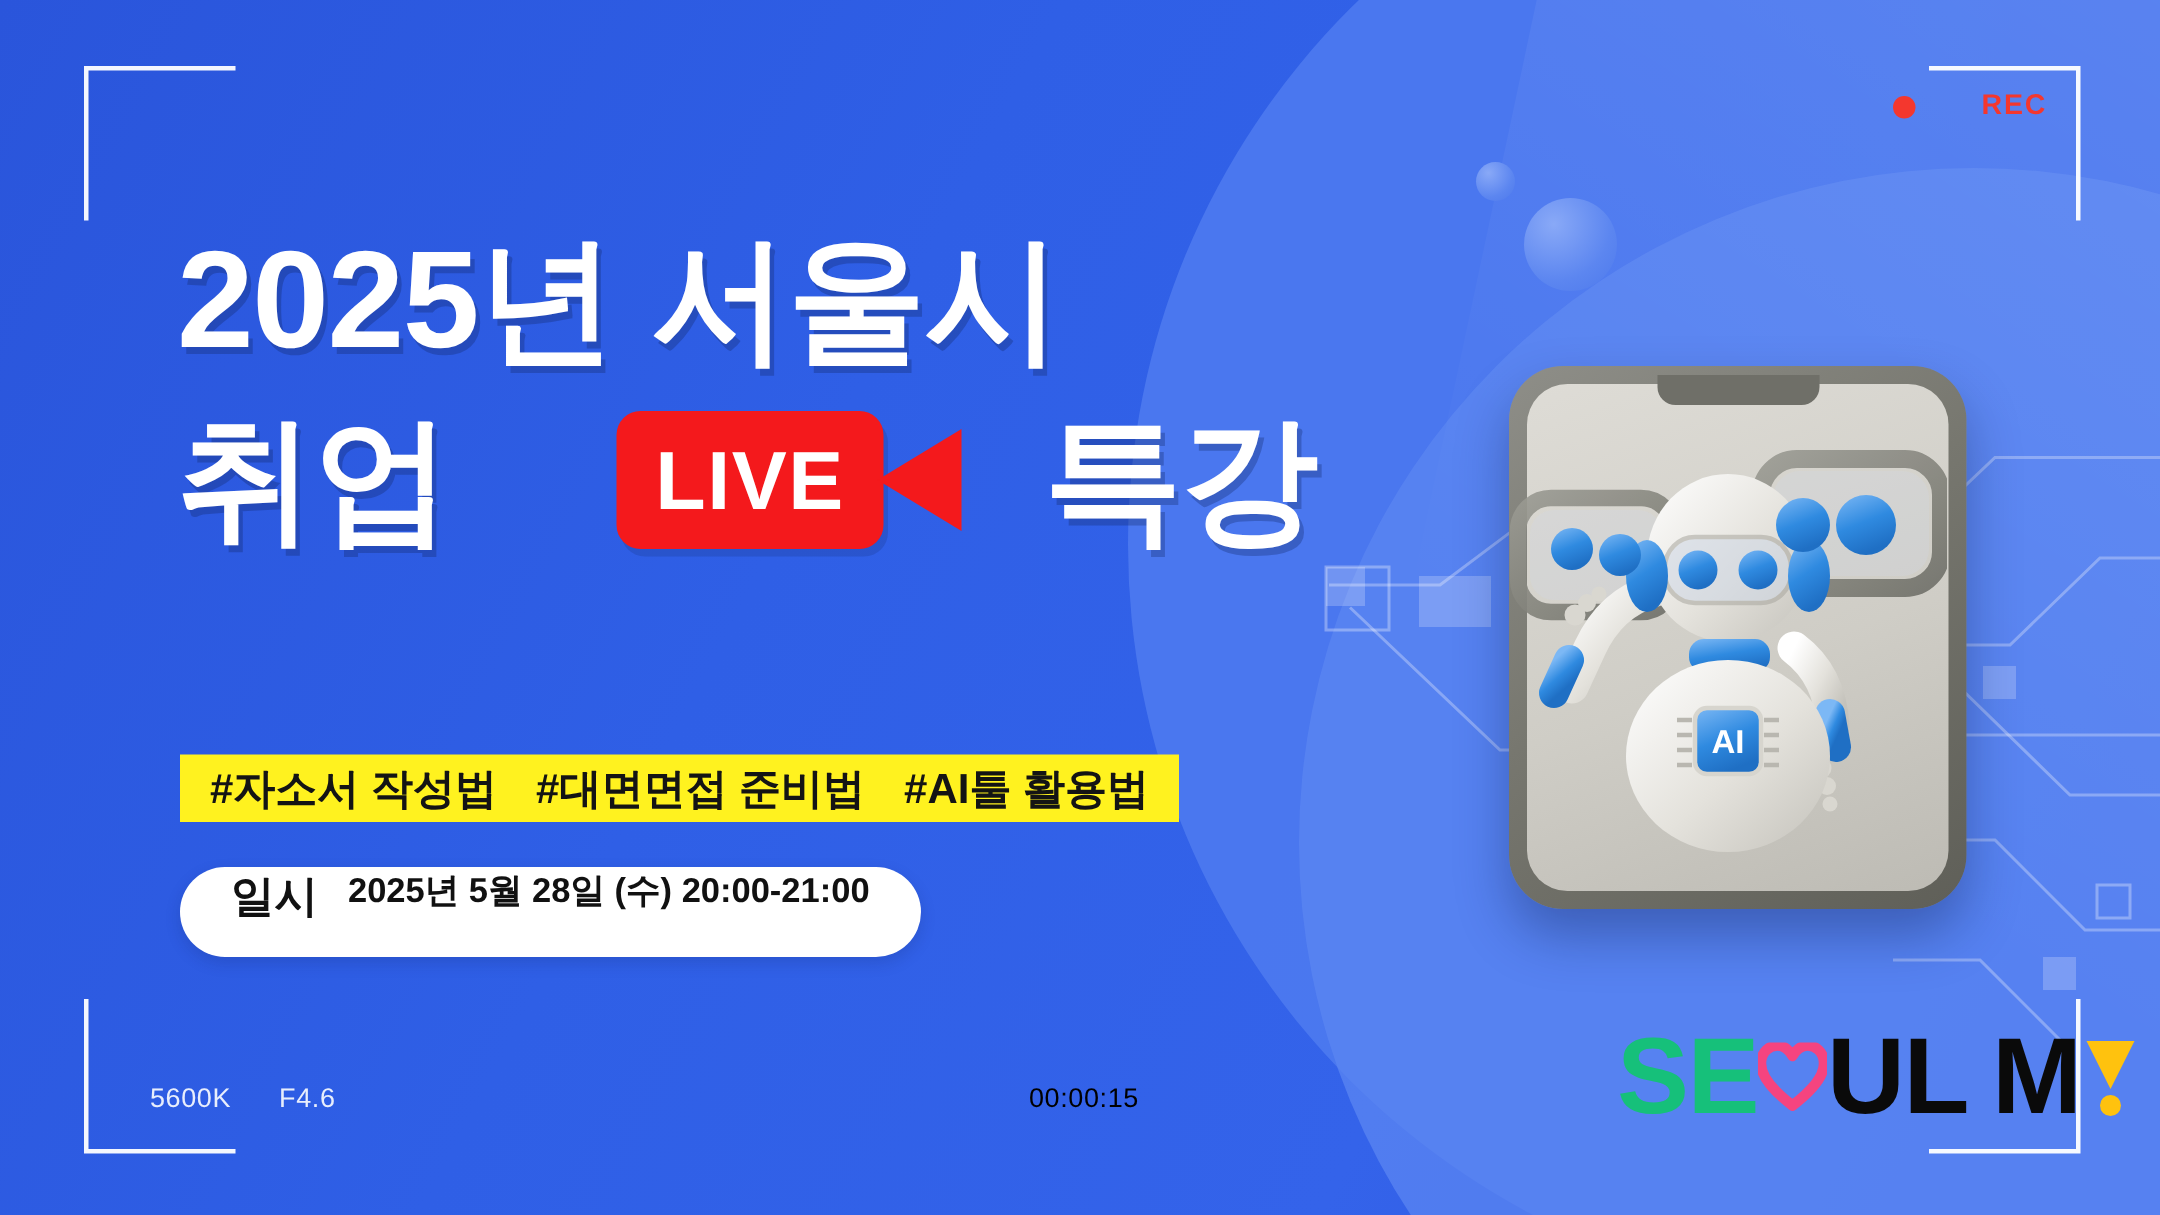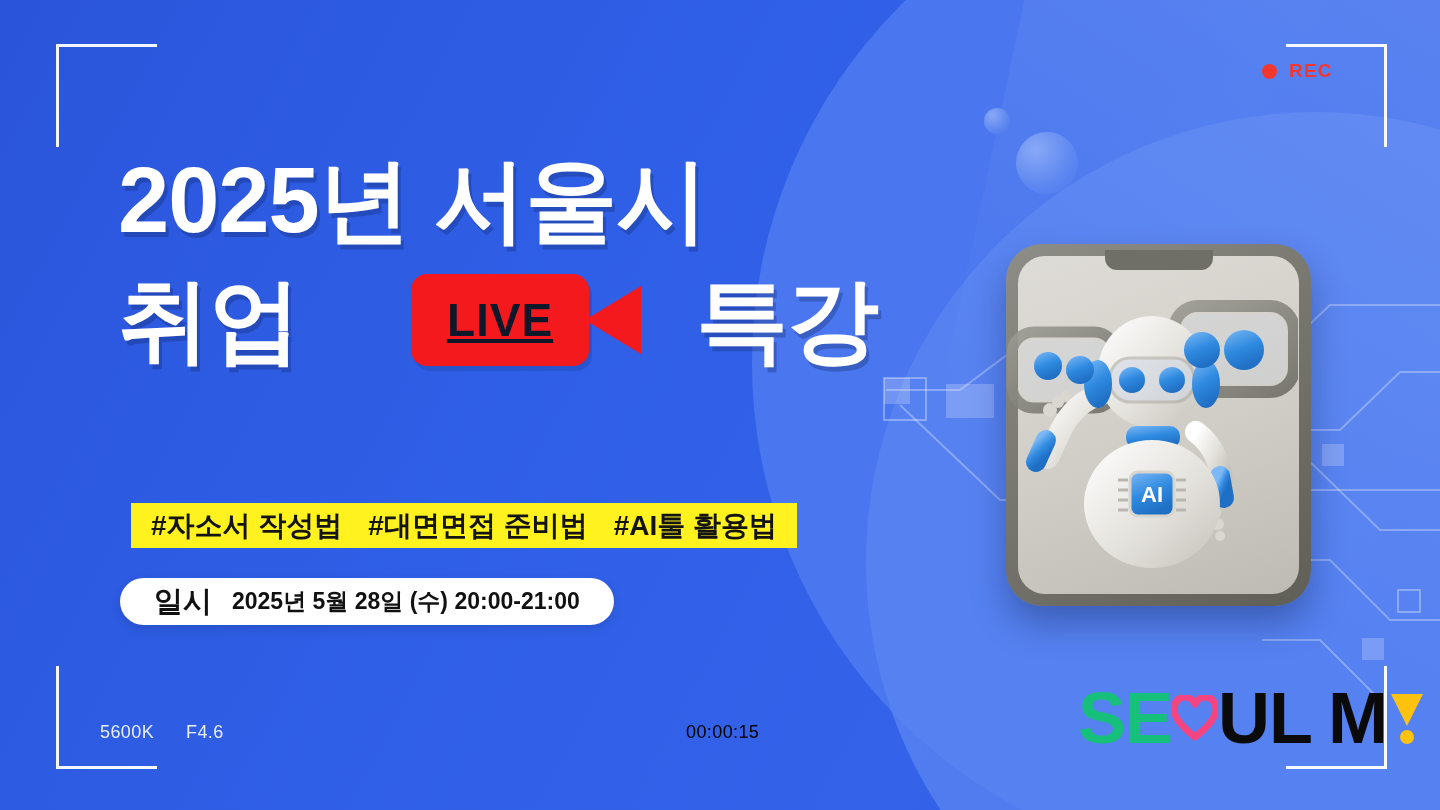--- a/index.html
+++ b/index.html
@@ -91,20 +91,21 @@
     width: 15px;
     height: 15px;
     border-radius: 50%;
     background: #f4372e;
   }
   .rec-label {
     color: #f4372e;
     font-size: 19px;
     font-weight: 700;
     letter-spacing: 1.2px;
+    margin-left: 32px;
   }
 
   
   .title-wrap {
     position: absolute;
     left: 118px;
     top: 152px;
     width: 760px;
   }
   .title-line {
@@ -128,70 +129,68 @@
     align-items: center;
     justify-content: center;
     width: 178px;
     height: 92px;
     margin: 0 18px 0 22px;
     background: #f4191c;
     border-radius: 16px;
     box-shadow: 3px 5px 0 rgba(18,38,96,.18);
   }
   .live-badge .live-text {
-    color: #0f172a;
-    font-size: 46px;
+    color: #ffffff;
+    font-size: 55px;
     font-weight: 800;
     letter-spacing: 1px;
     text-shadow: none;
     line-height: 1;
-    text-decoration: underline;
   }
   .live-badge .lens {
     position: absolute;
     right: -52px;
     top: 50%;
     transform: translateY(-50%);
     width: 0;
     height: 0;
     border-top: 34px solid transparent;
     border-bottom: 34px solid transparent;
     border-right: 56px solid #f4191c;
   }
 
   
   .tagbar {
     position: absolute;
-    left: 131px;
+    left: 120px;
     top: 503px;
     height: 45px;
     padding: 0 20px;
     background: #fff21f;
     display: flex;
     align-items: center;
     gap: 26px;
   }
   .tagbar .tag {
     color: #141414;
     font-size: 28px;
     font-weight: 800;
     white-space: nowrap;
   }
 
   
   .datepill {
     position: absolute;
     left: 120px;
     top: 578px;
-    height: 47px;
+    height: 60px;
     padding: 0 34px;
     background: #ffffff;
     border-radius: 32px;
     display: flex;
-    align-items: center;
     gap: 20px;
     box-shadow: 0 4px 10px rgba(16,34,92,.18);
   }
   .datepill .dp-label {
     color: #111111;
     font-size: 29px;
     font-weight: 800;
   }
   .datepill .dp-value {
     color: #111111;

